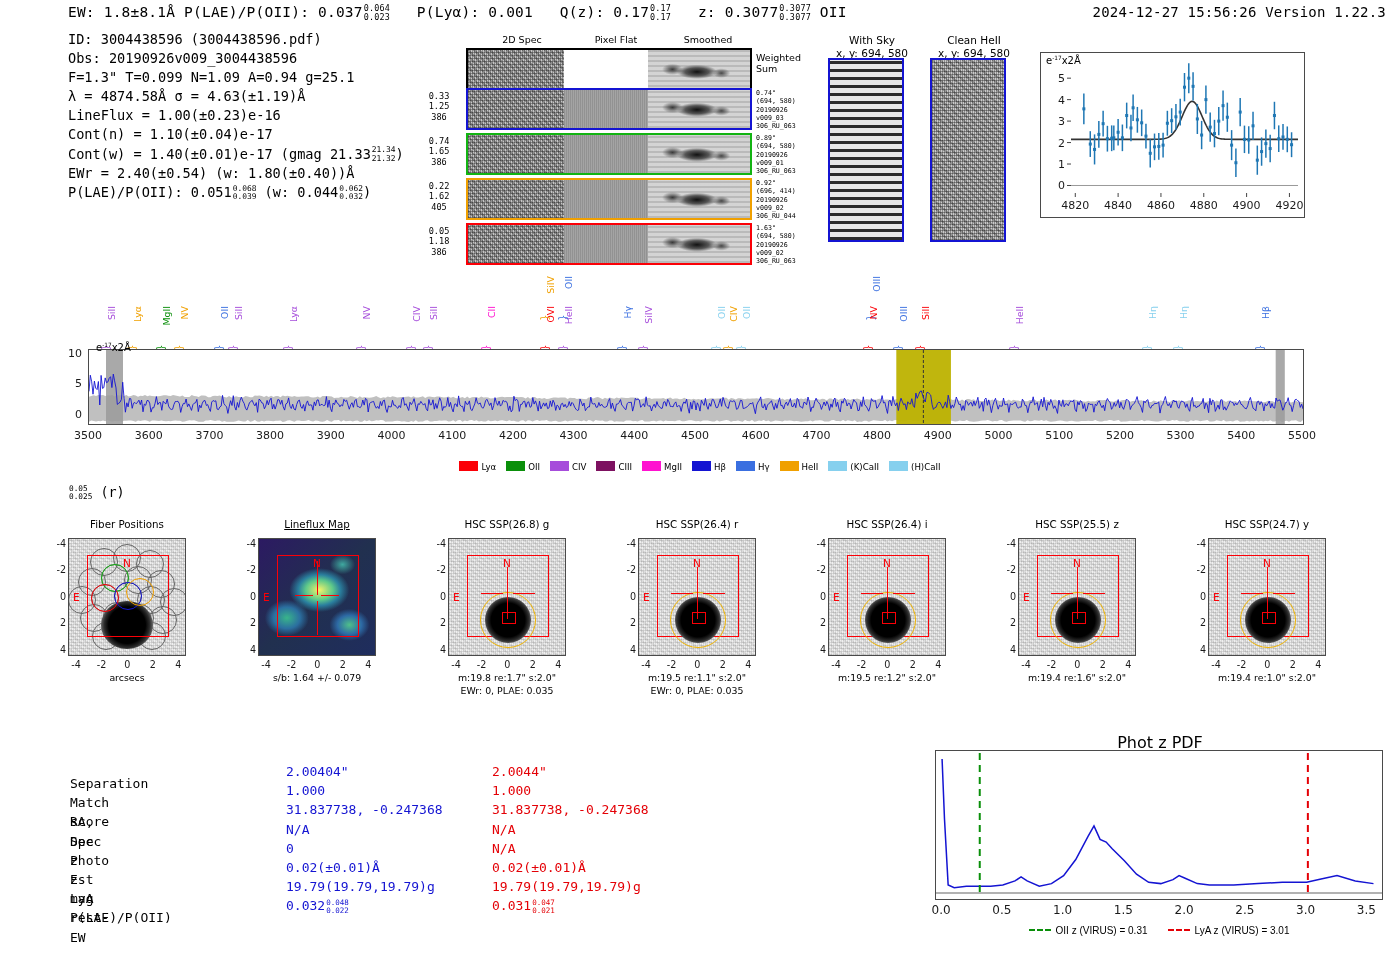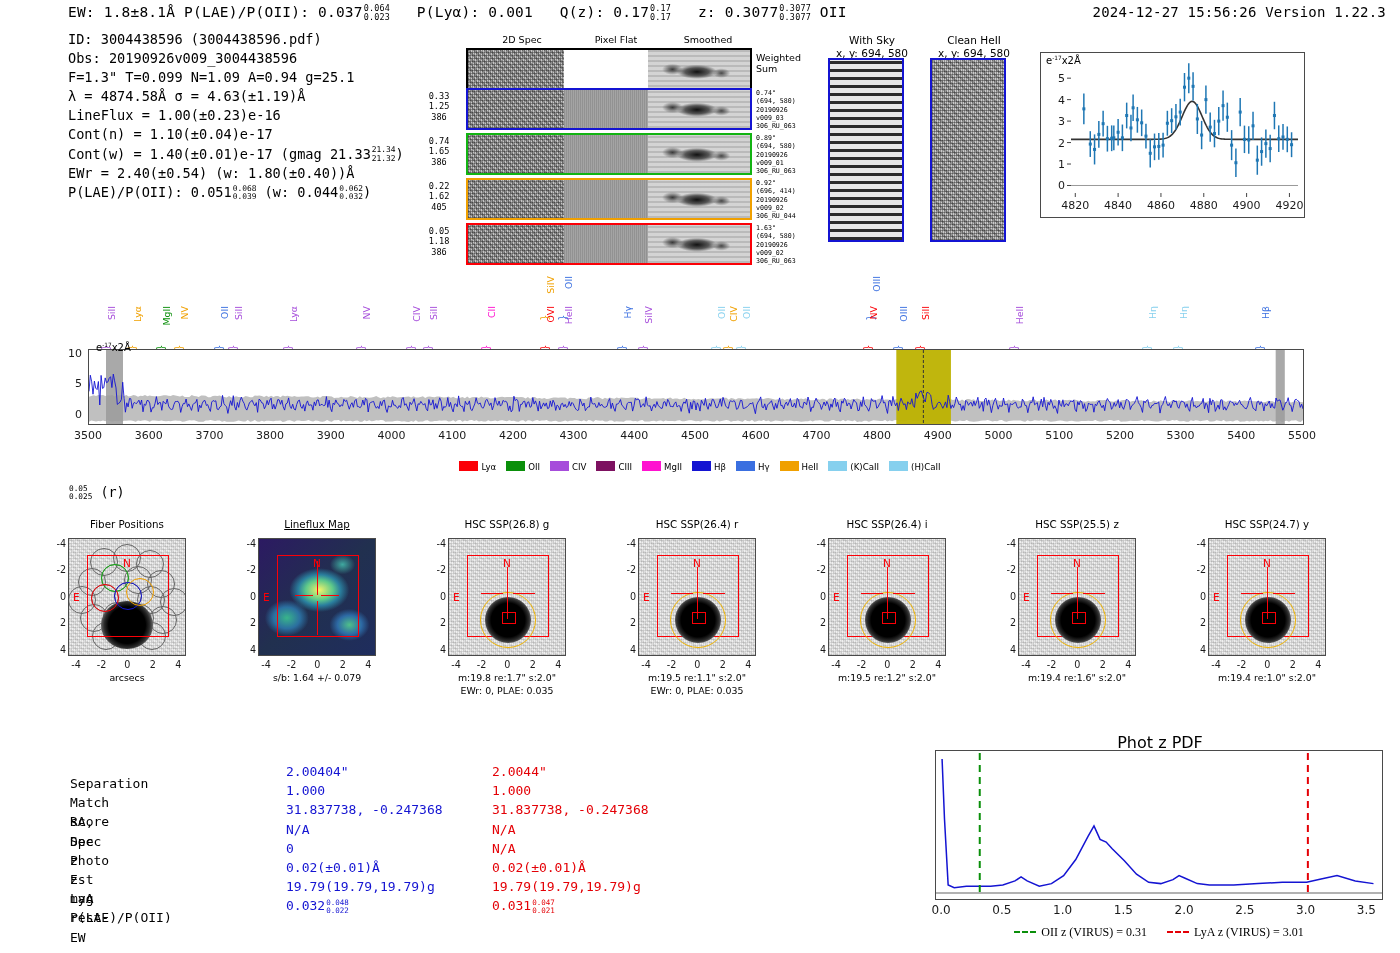--- a/index.html
+++ b/index.html
@@ -87,22 +87,22 @@
 
   
   #mtable{position:absolute;left:70px;top:774px;font-size:13px;line-height:19.2px;}
   #mtable .lbl{position:absolute;left:0;}
   #mtable .c1{position:absolute;left:216px;color:#1414d2;}
   #mtable .c2{position:absolute;left:422px;color:#e40006;}
 
   
   #pz-title{position:absolute;font-size:16px;
     font-family:"DejaVu Sans","Liberation Sans",sans-serif;text-align:center;}
-  #pz-leg{position:absolute;font-size:12px;
-    font-family:Liberation Serif, serif;white-space:nowrap;}
+  #pz-leg{position:absolute;font-size:10px;
+    font-family:Liberation Sans, sans-serif;white-space:nowrap;}
   .dash{display:inline-block;width:22px;border-top:2px dashed #0a8f0a;vertical-align:3px;margin-right:5px;}
 </style>
 </head>
 <body>
 
 <div class="abs mono nw" id="hdr-line">
   <span>EW: 1.8±8.1Å</span>
   <span>
     <span>P(LAE)/P(OII):</span>
     <span>0.037</span><span class="fr">

